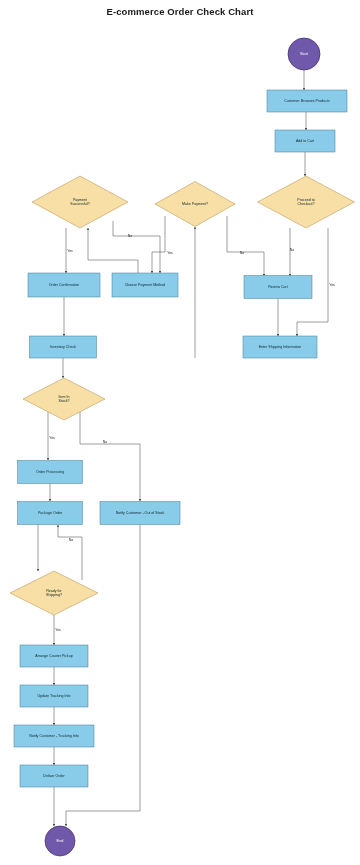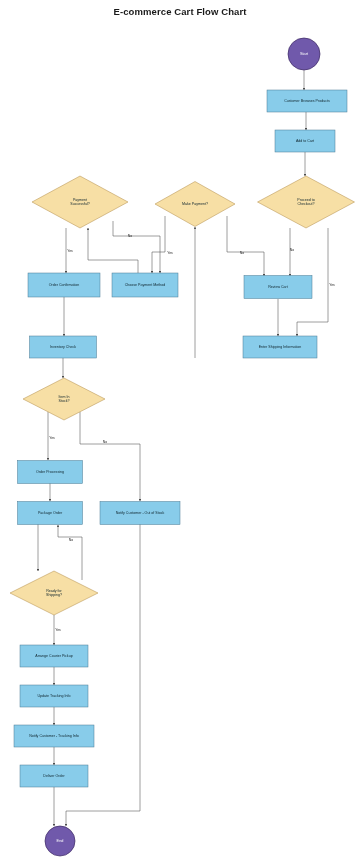--- a/index.html
+++ b/index.html
@@ -67,21 +67,21 @@
   }
   .edge-line {
     fill: none;
     stroke: #4d4d4d;
     stroke-width: 0.55;
   }
 </style>
 </head>
 <body style="background: rgb(255, 255, 255);">
 
-<div id="chart-title">E-commerce Cart Flow Chart</div>
+<div id="chart-title">E-commerce Order Check Chart</div>
 
 <svg id="flow" width="360" height="865" viewBox="0 0 360 865" xmlns="http://www.w3.org/2000/svg">
   <defs>
     <marker id="arrow" viewBox="0 0 10 10" refX="9" refY="5" markerWidth="4.2" markerHeight="4.2" orient="auto-start-reverse">
       <path d="M 0 0 L 10 5 L 0 10 z" fill="#4d4d4d"></path>
     </marker>
   </defs>
   <g id="edges-layer">
       <g>
         <path d="M 304 70 L 304 90" class="edge-line" stroke="#4d4d4d" marker-end="url(#arrow)"></path>

